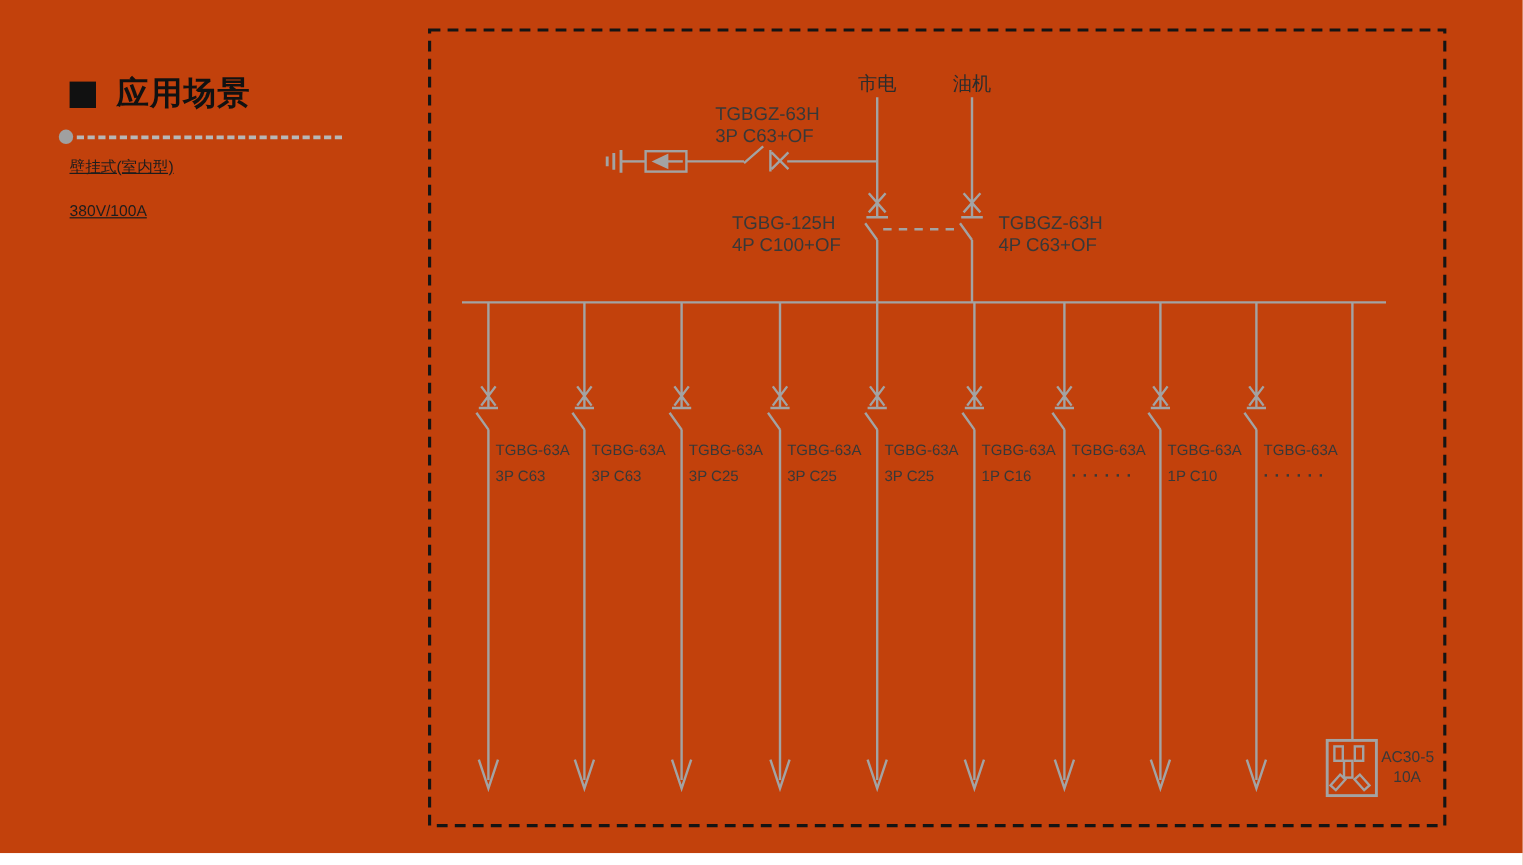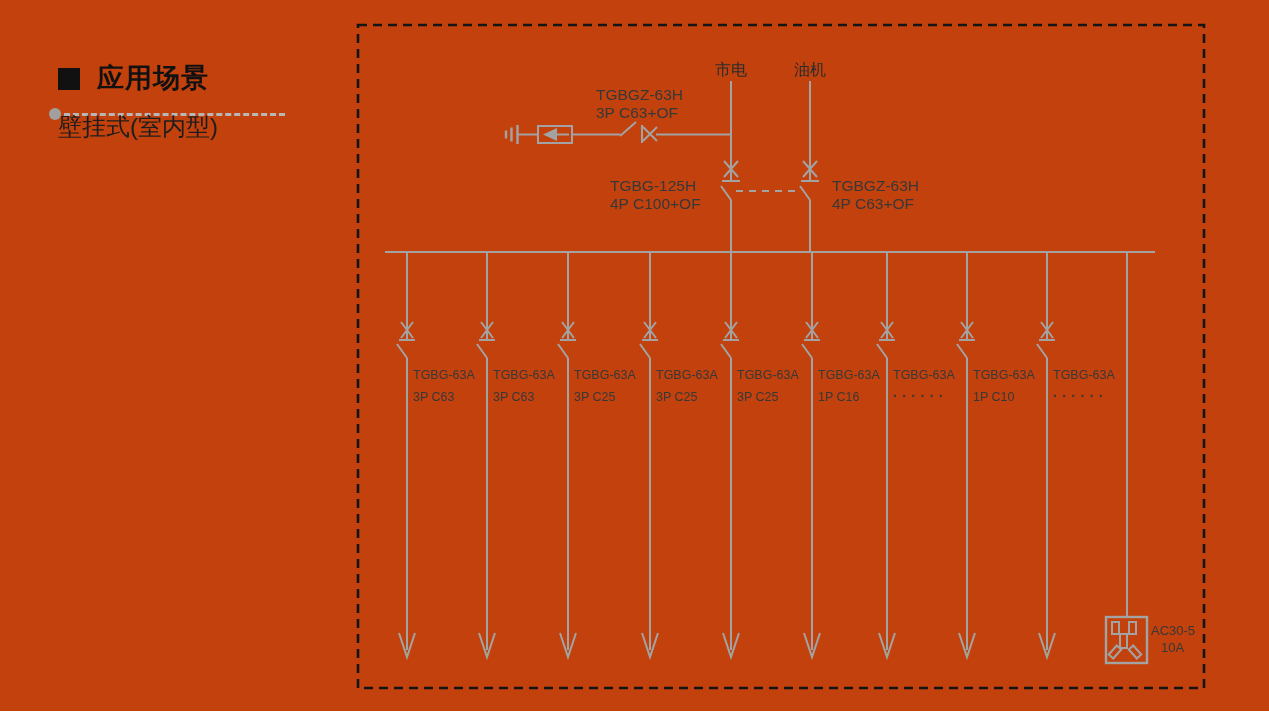--- a/index.html
+++ b/index.html
@@ -13,21 +13,21 @@
     font-family:"Liberation Sans","DejaVu Sans",sans-serif;overflow:hidden;
   }
   
   .left-panel{position:absolute;left:0;top:0;width:340px;height:400px;}
   .heading{position:absolute;left:58px;top:62px;display:flex;align-items:flex-start;}
   .bullet-square{width:22px;height:22px;background:#111;margin-top:6px;flex:0 0 auto;}
   .heading-text{margin-left:17px;font-size:27px;font-weight:bold;color:#111;line-height:1.2;letter-spacing:1px;}
   .separator{position:absolute;left:49px;top:105px;width:236px;height:14px;}
   .separator .dot{position:absolute;left:0;top:3px;width:12px;height:12px;border-radius:50%;background:#a0a0a0;}
   .separator .dashes{position:absolute;left:15px;right:0;top:8px;border-top:3px dashed #b7b7b7;}
-  .feature-list{position:absolute;left:58px;top:112px;font-size:24px;color:#1d1d1d;}
+  .feature-list{position:absolute;left:58px;top:124px;font-size:13px;color:#1d1d1d;text-decoration:underline;}
   .feature-item{height:37px;line-height:30px;}
   
   svg{position:absolute;left:0;top:0;}
   .g-line{stroke:var(--line);stroke-width:2;fill:none;}
   .g-line-thick{stroke:var(--line);stroke-width:2.4;fill:none;}
   .g-fill{fill:var(--line);stroke:none;}
   .g-dash{stroke:var(--line);stroke-width:2;fill:none;stroke-dasharray:7 6;}
   .border-rect{stroke:var(--black);stroke-width:2.6;fill:none;stroke-dasharray:9 6;}
   .d-text{fill:var(--dtext);font-size:15.5px;font-family:"Liberation Sans","DejaVu Sans",sans-serif;}
   .d-text-small{fill:var(--dtext);font-size:12.5px;font-family:"Liberation Sans","DejaVu Sans",sans-serif;}
@@ -45,20 +45,21 @@
     <div class="heading">
       <span class="bullet-square"></span>
       <span class="heading-text">应用场景</span>
     </div>
     <div class="separator">
       <span class="dot"></span>
       <span class="dashes"></span>
     </div>
     <div class="feature-list">
       <div class="feature-item">壁挂式(室内型)</div>
+      <div class="feature-item">380V/100A</div>
     </div>
   </div>
 
   <svg width="1269" height="721" viewBox="0 0 1269 721">
 
     <rect class="border-rect" x="358" y="25" width="846" height="663"></rect>
 
     <text class="d-text-src" x="731" y="75">市电</text>
     <text class="d-text-src" x="810" y="75">油机</text>
 

